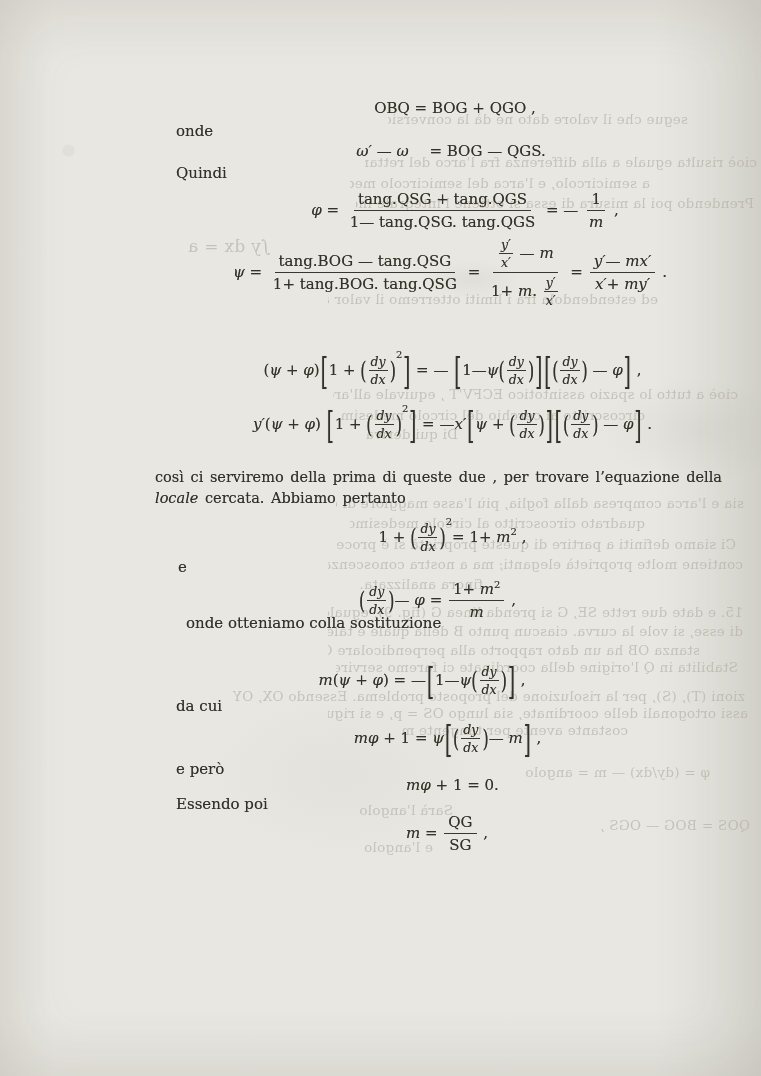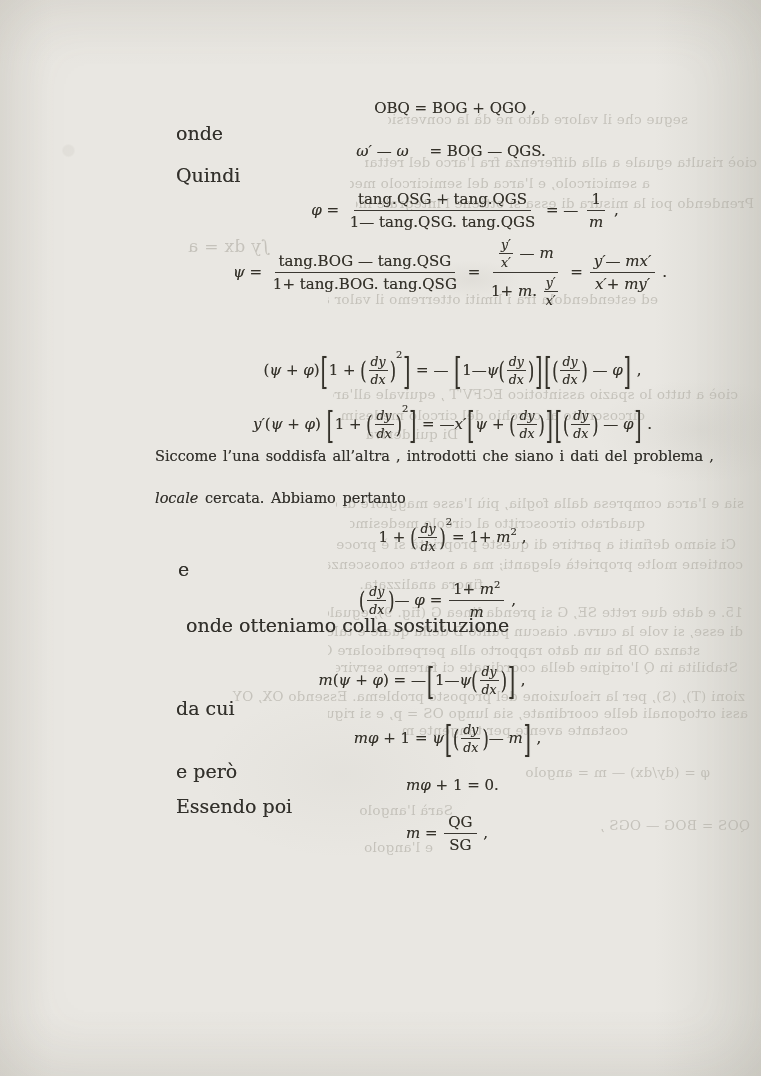--- a/index.html
+++ b/index.html
@@ -22,21 +22,21 @@
   .ghost{
     position:absolute;transform:scaleX(-1);
     color:#aeaba2;opacity:.60;filter:blur(.55px);
     font-size:13.5px;white-space:nowrap;overflow:hidden;
     letter-spacing:.3px;
   }
   
   .ink{text-shadow:0 0 .5px rgba(47,45,40,.55);}
   .header{position:absolute;left:365px;top:60px;width:200px;text-align:center;
     font-size:15.5px;letter-spacing:2px;}
-  .sideword{position:absolute;font-size:19px;white-space:nowrap;}
+  .sideword{position:absolute;font-size:15px;white-space:nowrap;}
   .pline{position:absolute;font-size:14.5px;white-space:nowrap;}
   .eq{
     position:absolute;display:flex;align-items:center;justify-content:center;
     white-space:pre;font-size:15px;color:#343129;
   }
   .eq .rm{white-space:pre;}
   .eq .it,.it{font-style:italic;white-space:pre;}
   .frac{display:inline-flex;flex-direction:column;align-items:center;margin:0 2px;}
   .frac > .num{display:flex;align-items:center;justify-content:center;
     padding:0 4px 2px;border-bottom:1.3px solid #3a3731;}
@@ -137,21 +137,21 @@
   <div class="sideword ink w-onde">onde</div>
   <div class="eq ink" data-eq="1"><span class="it">ω′ — ω</span><span class="rm"> = BOG — QGS.</span></div>
   <div class="sideword ink w-quindi">Quindi</div>
   <div class="eq ink" data-eq="2"><span class="it">φ</span><span class="rm"> = </span><span class="frac"><span class="num"><span class="rm">tang.QSG + tang.QGS</span></span><span class="den"><span class="rm">1— tang.QSG. tang.QGS</span></span></span><span class="rm"> = — </span><span class="frac"><span class="num"><span class="rm">1</span></span><span class="den"><span class="it">m</span></span></span><span class="rm"> ,</span></div>
   <div class="eq ink" data-eq="3"><span class="it">ψ</span><span class="rm"> = </span><span class="frac"><span class="num"><span class="rm">tang.BOG — tang.QSG</span></span><span class="den"><span class="rm">1+ tang.BOG. tang.QSG</span></span></span><span class="rm"> = </span><span class="frac"><span class="num"><span class="frac small"><span class="num"><span class="it">y′</span></span><span class="den"><span class="it">x′</span></span></span><span class="rm"> — </span><span class="it">m</span></span><span class="den"><span class="rm">1+ </span><span class="it">m</span><span class="rm">. </span><span class="frac small"><span class="num"><span class="it">y′</span></span><span class="den"><span class="it">x′</span></span></span></span></span><span class="rm"> = </span><span class="frac"><span class="num"><span class="it">y′</span><span class="rm">— </span><span class="it">mx′</span></span><span class="den"><span class="it">x′</span><span class="rm">+ </span><span class="it">my′</span></span></span><span class="rm"> .</span></div>
 
 
   <div class="eq ink" data-eq="4"><span class="rm">(</span><span class="it">ψ</span><span class="rm"> + </span><span class="it">φ</span><span class="rm">)</span><span class="big">[</span><span class="rm">1 + </span><span class="par">(</span><span class="frac small"><span class="num"><span class="it">dy</span></span><span class="den"><span class="it">dx</span></span></span><span class="par">)</span><span class="suphigh">2</span><span class="big">]</span><span class="rm"> = — </span><span class="big">[</span><span class="rm">1—</span><span class="it">ψ</span><span class="par">(</span><span class="frac small"><span class="num"><span class="it">dy</span></span><span class="den"><span class="it">dx</span></span></span><span class="par">)</span><span class="big">]</span><span class="big">[</span><span class="par">(</span><span class="frac small"><span class="num"><span class="it">dy</span></span><span class="den"><span class="it">dx</span></span></span><span class="par">)</span><span class="rm"> — </span><span class="it">φ</span><span class="big">]</span><span class="rm"> ,</span></div>
   <div class="eq ink" data-eq="5"><span class="it">y′</span><span class="rm">(</span><span class="it">ψ</span><span class="rm"> + </span><span class="it">φ</span><span class="rm">) </span><span class="big">[</span><span class="rm">1 + </span><span class="par">(</span><span class="frac small"><span class="num"><span class="it">dy</span></span><span class="den"><span class="it">dx</span></span></span><span class="par">)</span><span class="suphigh">2</span><span class="big">]</span><span class="rm"> = —</span><span class="it">x′</span><span class="big">[</span><span class="it">ψ</span><span class="rm"> + </span><span class="par">(</span><span class="frac small"><span class="num"><span class="it">dy</span></span><span class="den"><span class="it">dx</span></span></span><span class="par">)</span><span class="big">]</span><span class="big">[</span><span class="par">(</span><span class="frac small"><span class="num"><span class="it">dy</span></span><span class="den"><span class="it">dx</span></span></span><span class="par">)</span><span class="rm"> — </span><span class="it">φ</span><span class="big">]</span><span class="rm"> .</span></div>
 
-  <div class="pline ink p2l1">Siccome l’una soddisfa all’altra , introdotti che siano i dati del problema ,</div>
+  <div class="pline ink p2l2">così ci serviremo della prima di queste due , per trovare l’equazione della</div>
   <div class="pline ink p2l3"><span class="it">locale</span><span> cercata. Abbiamo pertanto</span></div>
 
   <div class="eq ink" data-eq="6"><span class="rm">1 + </span><span class="par">(</span><span class="frac small"><span class="num"><span class="it">dy</span></span><span class="den"><span class="it">dx</span></span></span><span class="par">)</span><span class="suphigh">2</span><span class="rm">= 1+ </span><span class="it">m</span><span class="sup">2</span><span class="rm"> ,</span></div>
   <div class="sideword ink w-e">e</div>
   <div class="eq ink" data-eq="7"><span class="par">(</span><span class="frac small"><span class="num"><span class="it">dy</span></span><span class="den"><span class="it">dx</span></span></span><span class="par">)</span><span class="rm">— </span><span class="it">φ</span><span class="rm"> = </span><span class="frac"><span class="num"><span class="rm">1+ </span><span class="it">m</span><span class="sup">2</span></span><span class="den"><span class="it">m</span></span></span><span class="rm"> ,</span></div>
   <div class="sideword ink w-ondesost">onde otteniamo colla sostituzione</div>
   <div class="eq ink" data-eq="8"><span class="it">m</span><span class="rm">(</span><span class="it">ψ</span><span class="rm"> + </span><span class="it">φ</span><span class="rm">) = —</span><span class="big">[</span><span class="rm">1—</span><span class="it">ψ</span><span class="par">(</span><span class="frac small"><span class="num"><span class="it">dy</span></span><span class="den"><span class="it">dx</span></span></span><span class="par">)</span><span class="big">]</span><span class="rm"> ,</span></div>
   <div class="sideword ink w-dacui">da cui</div>
   <div class="eq ink" data-eq="9"><span class="it">mφ</span><span class="rm"> + 1 = </span><span class="it">ψ</span><span class="big">[</span><span class="par">(</span><span class="frac small"><span class="num"><span class="it">dy</span></span><span class="den"><span class="it">dx</span></span></span><span class="par">)</span><span class="rm">— </span><span class="it">m</span><span class="big">]</span><span class="rm"> ,</span></div>
   <div class="sideword ink w-epero">e però</div>

